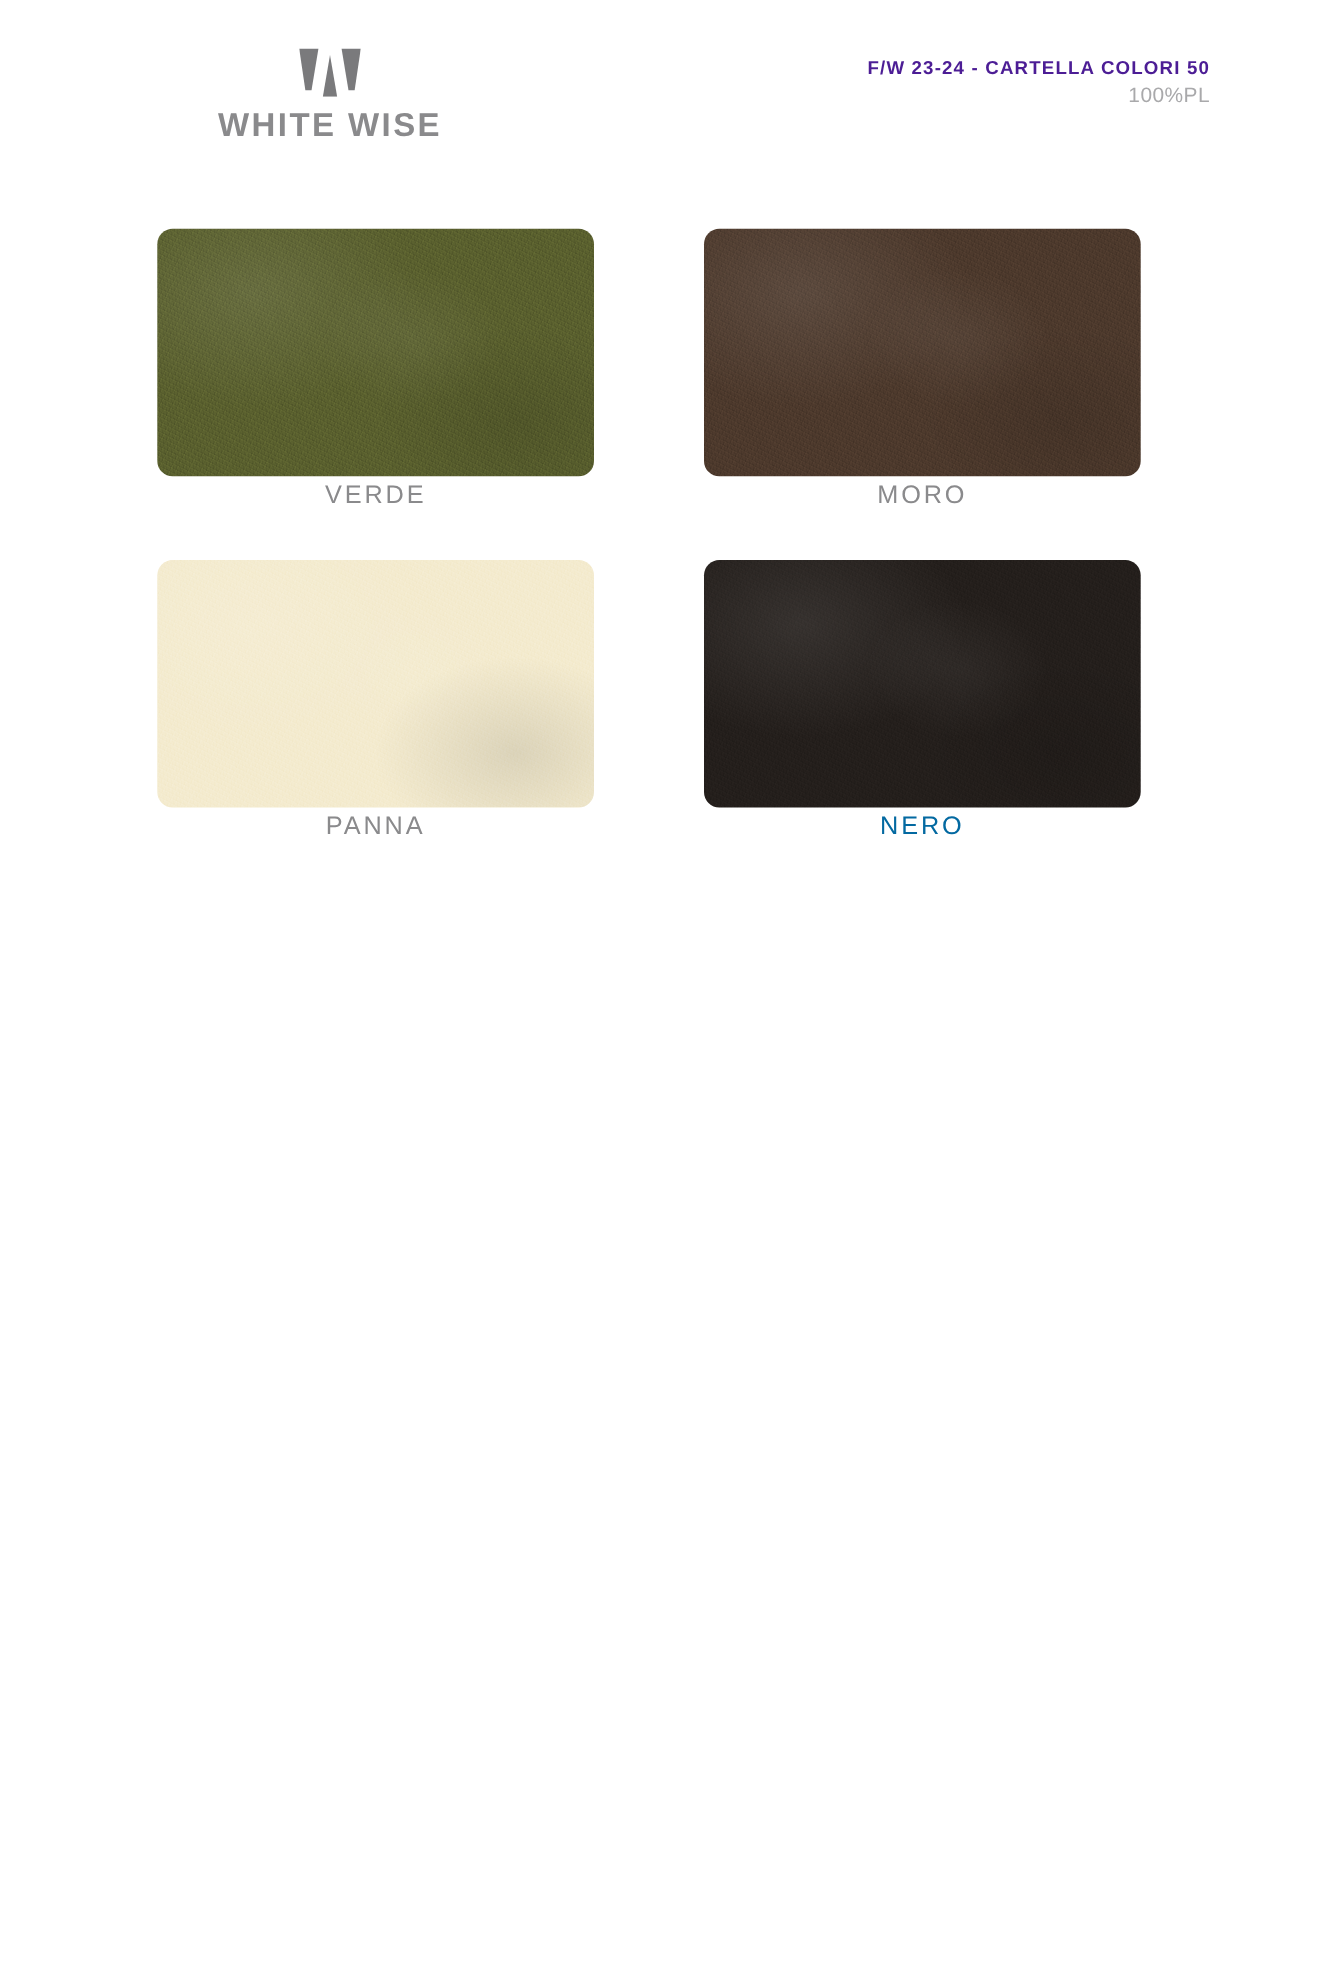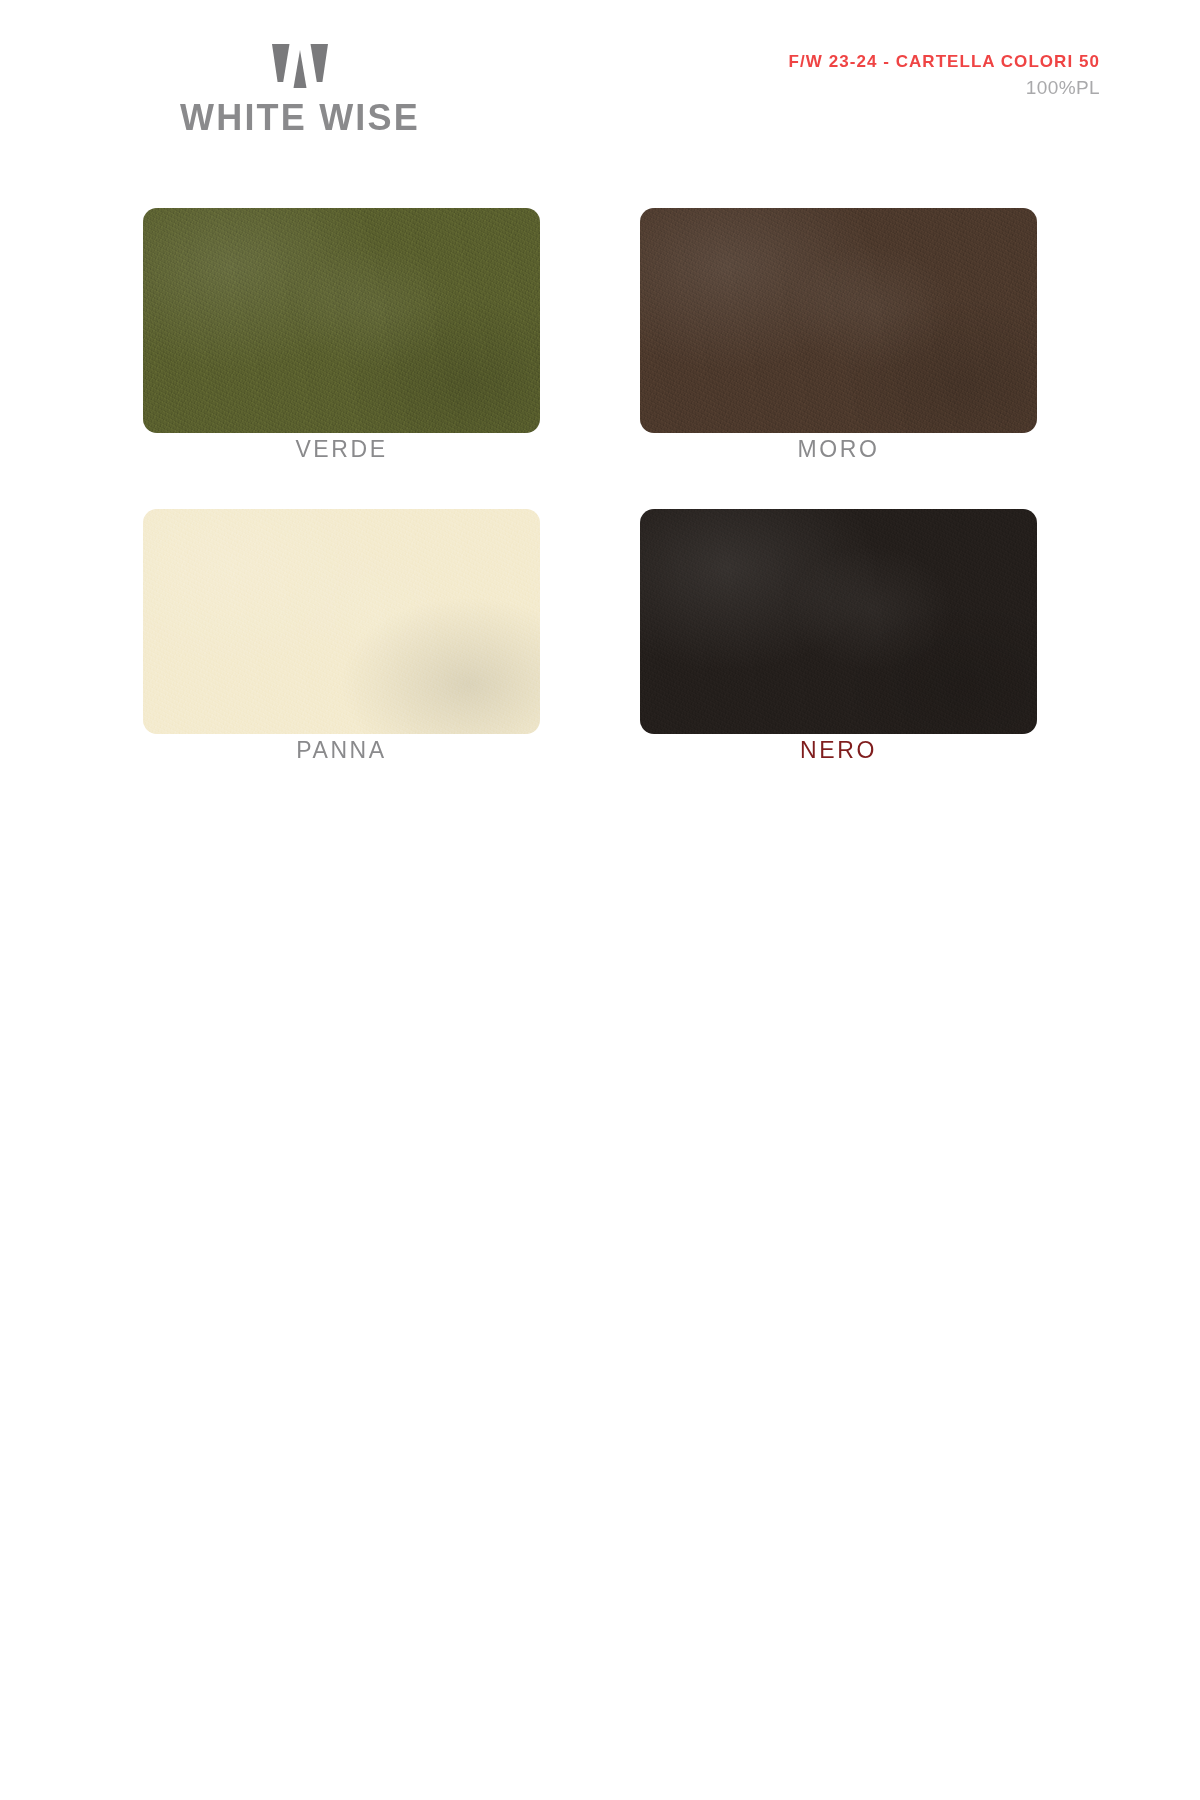--- a/index.html
+++ b/index.html
@@ -38,21 +38,21 @@
   }
 
   .brand-mark {
     display: block;
     margin: 0 auto 12px auto;
     width: 56px;
     height: 44px;
   }
 
   .brand-name {
-    font-size: 36px;
+    font-size: 30px;
     font-weight: bold;
     letter-spacing: 2.2px;
     color: #8a8a8c;
     line-height: 1;
     white-space: nowrap;
   }
 
   .header-meta {
     position: absolute;
     right: 100px;
@@ -146,21 +146,21 @@
     <div class="brand">
       <svg class="brand-mark" viewBox="0 0 56 44">
         <polygon points="0,0 17.5,0 11.2,38 5.6,38" fill="#7a7a7c"></polygon>
         <polygon points="38.5,0 56,0 50.4,38 44.8,38" fill="#7a7a7c"></polygon>
         <polygon points="28,6 34.5,44 21.5,44" fill="#7a7a7c"></polygon>
       </svg>
       <div class="brand-name" style="color: rgb(138, 138, 140);">WHITE WISE</div>
     </div>
 
     <div class="header-meta">
-      <div class="header-title" style="color: #ef4444;">F/W 23-24 - CARTELLA COLORI 50</div>
+      <div class="header-title" style="color: #4c1d95;">F/W 23-24 - CARTELLA COLORI 50</div>
       <div class="header-sub" style="color: rgb(169, 169, 171);">100%PL</div>
     </div>
 
   </div>
 
   <div class="grid">
 
     <div class="cell">
       <div class="swatch" style="background:#585e2d"></div>
       <div class="swatch-label" style="color: rgb(138, 138, 140);">VERDE</div>
@@ -175,18 +175,18 @@
 
     <div class="cell">
       <div class="swatch" style="background:#f4ebce"></div>
       <div class="swatch-label" style="color: rgb(138, 138, 140);">PANNA</div>
     </div>
 
     <div class="cell spacer"></div>
 
     <div class="cell">
       <div class="swatch" style="background:#231e1b"></div>
-      <div class="swatch-label" style="color: #7f1d1d;">NERO</div>
+      <div class="swatch-label" style="color: #0369a1;">NERO</div>
     </div>
 
   </div>
 
 </div>
 
 </body></html>

